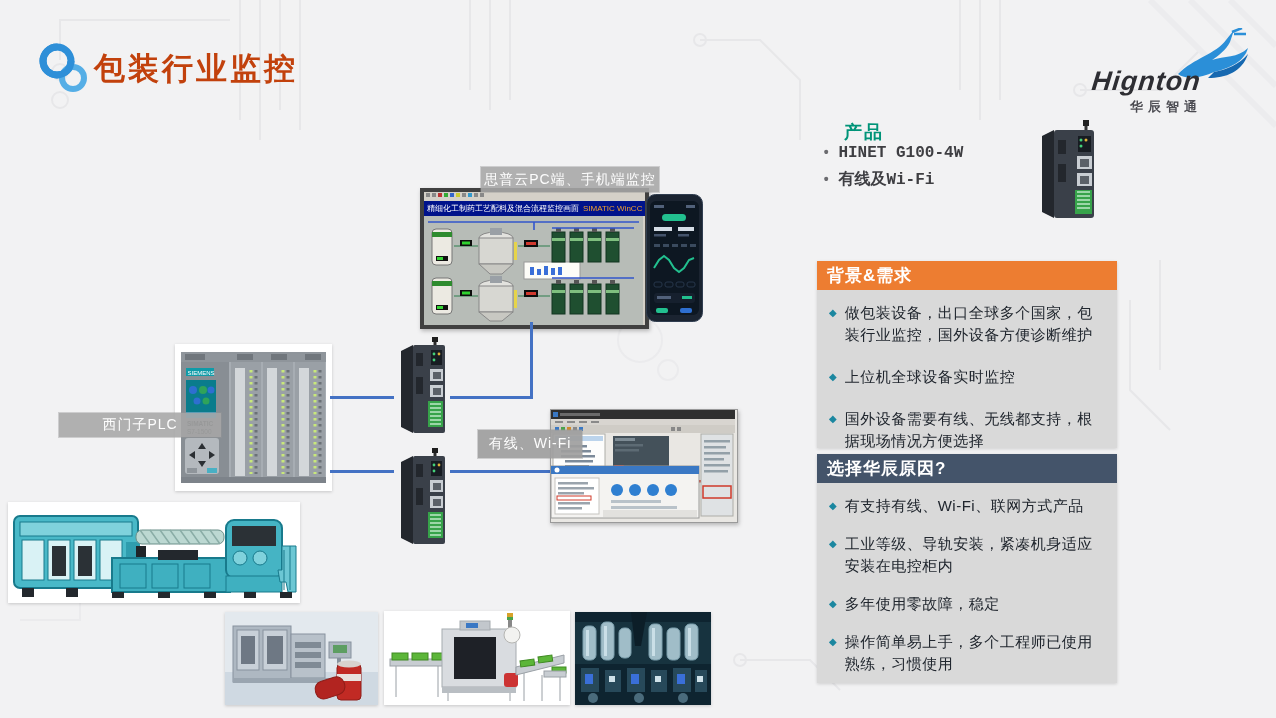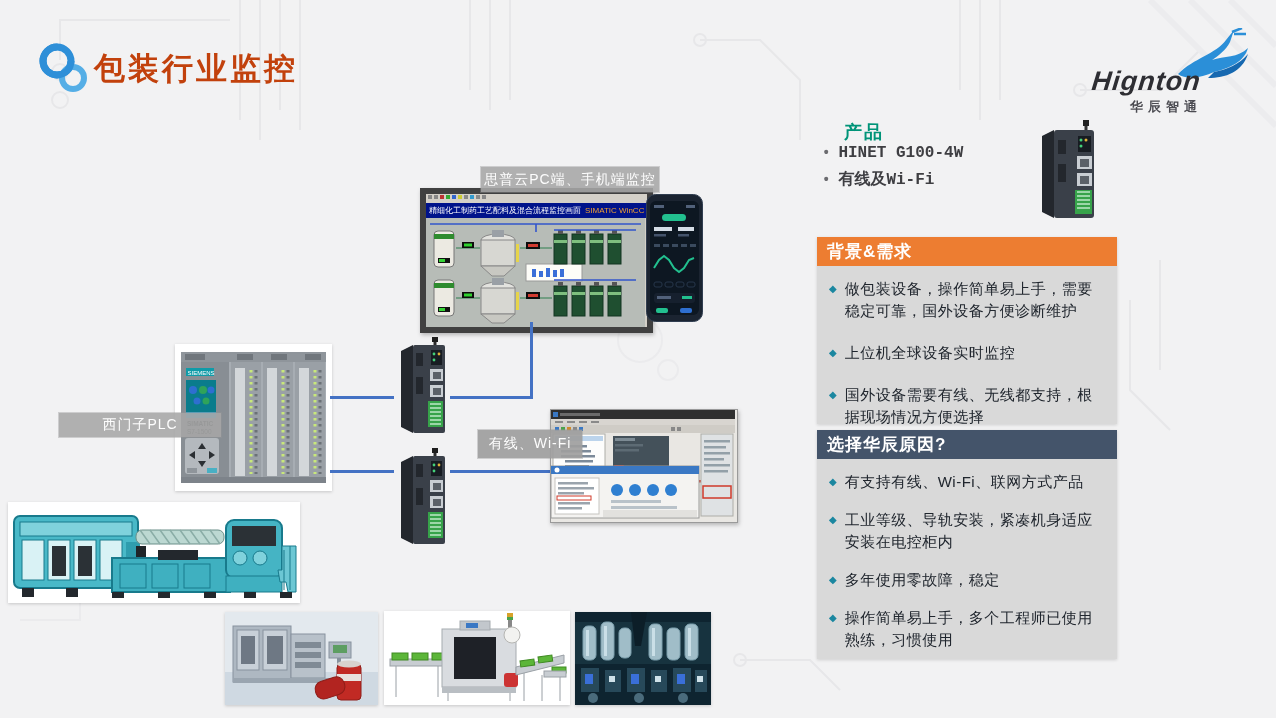--- a/index.html
+++ b/index.html
@@ -12,33 +12,33 @@
   
   .brand{left:1086px;top:34px;width:170px;height:78px;}
   .brand-name{position:absolute;left:6px;top:32px;font-size:27px;font-weight:800;font-style:italic;color:#2e2e33;letter-spacing:1px;transform:skewX(-6deg);}
   .brand-sub{position:absolute;left:44px;top:64px;font-size:13px;color:#4c4c52;letter-spacing:5px;font-weight:bold;}
   
   .product{left:822px;top:120px;width:205px;}
   .product-heading{font-size:18px;font-weight:bold;color:#009478;letter-spacing:2px;padding-left:22px;margin-bottom:0;}
   .product-item{font-family:"Liberation Mono","DejaVu Sans Mono",monospace;font-size:16px;font-weight:bold;color:#3e3e42;margin-bottom:7px;display:flex;align-items:center;}
   .product-item .dot{color:#6b6b6f;font-size:14px;margin-right:8px;}
   
-  .panel{width:300px;box-shadow:0 1px 3px rgba(0,0,0,.15);}
+  .panel{width:300px;box-shadow:0 1px 3px rgba(0,0,0,.15);margin-top:24px;}
   .panel-header{height:29px;line-height:29px;padding-left:10px;color:#fff;font-size:17px;font-weight:bold;letter-spacing:1px;}
   .panel-body{background:#d9d9d9;padding:12px 10px 8px 8px;}
   .bullet{display:flex;margin-bottom:20px;}
   .bullet:last-child{margin-bottom:8px;}
   .diamond{color:#1b87a0;font-size:10px;line-height:22px;margin:0 8px 0 4px;flex:0 0 auto;}
   .bullet-text{font-size:15px;line-height:22px;color:#20262e;letter-spacing:0.5px;}
   
   .dlabel{background:rgba(166,166,166,0.88);color:#fdfdfd;text-align:center;font-size:14px;letter-spacing:1px;display:flex;align-items:center;justify-content:center;box-shadow:0 0 0 1px rgba(150,150,150,.4);margin-left:34px;}
   
   .conn{background:#4472c4;}
   
-  .scada{left:420px;top:188px;width:221px;height:133px;background:#d4d0c8;border:6px solid #404040;box-shadow:1px 2px 4px rgba(0,0,0,.25);}
+  .scada{left:420px;top:188px;width:221px;height:133px;background:#d4d0c8;border:4px solid #404040;box-shadow:1px 2px 4px rgba(0,0,0,.25);}
   .scada-toolbar{height:7px;background:#d4d0c8;display:flex;gap:2px;padding:1px 2px;}
   .scada-toolbar i{display:block;width:4px;height:4px;}
   .scada-titlebar{height:15px;background:#00138b;color:#fff;font-size:8px;line-height:15px;display:flex;justify-content:space-between;padding:0 3px;white-space:nowrap;overflow:hidden;}
   .scada-titlebar .ver{color:#f0a030;margin-left:4px;}
   .scada-canvas{height:109px;}
   
   .phone{left:646px;top:194px;width:57px;height:128px;}
   
   .photocard{background:#fff;box-shadow:0 1px 3px rgba(0,0,0,.18);}
   
@@ -610,21 +610,21 @@
     </div>
   <div class="abs dlabel" style="left:444px;top:430px;width:104px;height:28px;background:rgba(158,158,158,0.92)">
       <span>有线、Wi-Fi</span>
     </div>
 
   <div class="abs panel" style="left:817px;top:237px">
     <div class="panel-header" style="background:#ED7D31">背景&amp;需求</div>
     <div class="panel-body" style="height:138px">
       <div class="bullet">
           <span class="diamond">◆</span>
-          <span class="bullet-text">做包装设备，操作简单易上手，需要稳定可靠，国外设备方便诊断维护</span>
+          <span class="bullet-text">做包装设备，出口全球多个国家，包装行业监控，国外设备方便诊断维护</span>
         </div>
       <div class="bullet">
           <span class="diamond">◆</span>
           <span class="bullet-text">上位机全球设备实时监控</span>
         </div>
       <div class="bullet">
           <span class="diamond">◆</span>
           <span class="bullet-text">国外设备需要有线、无线都支持，根据现场情况方便选择</span>
         </div>
     </div>

